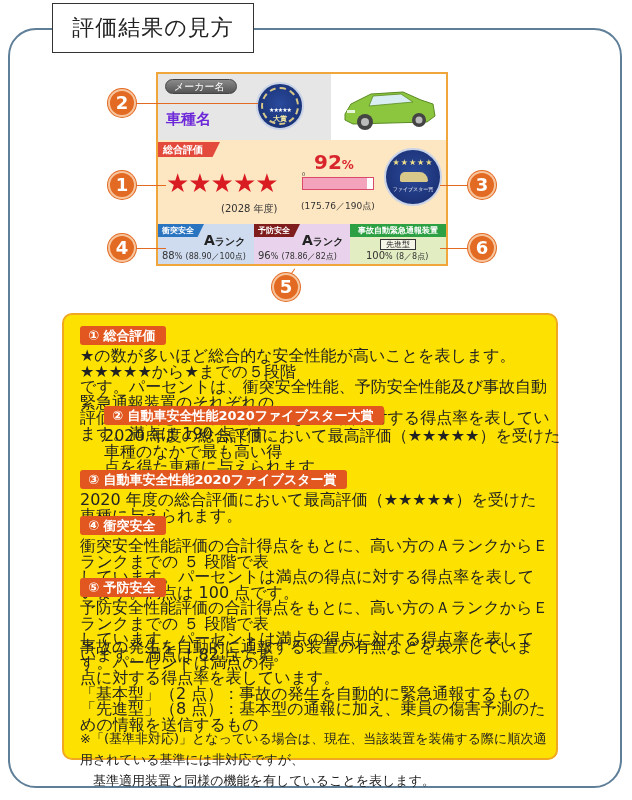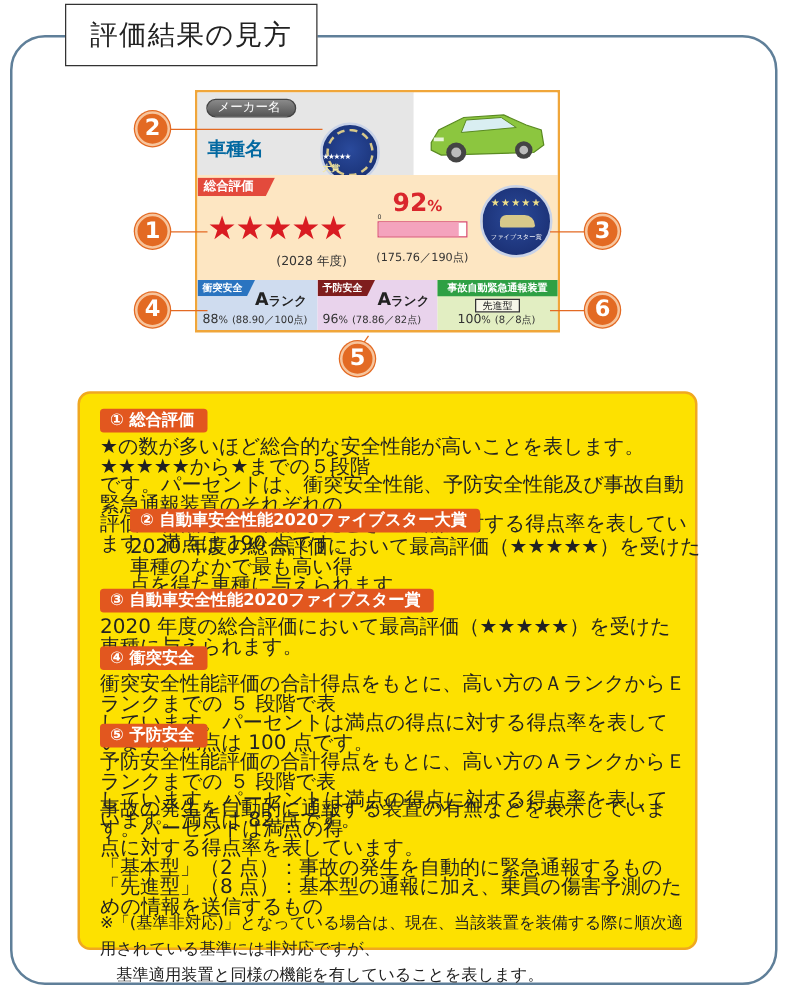--- a/index.html
+++ b/index.html
@@ -22,25 +22,25 @@
     position: absolute; left: 156px; top: 72px; width: 292px; height: 194px;
     border: 2px solid #f0a63a; background: #fff;
   }
   .card-top { position: absolute; left: 0; top: 0; width: 288px; height: 66px; }
   .card-top-left { position: absolute; left: 0; top: 0; width: 173px; height: 66px; background: #e6e6e6; }
   .maker-pill {
     position: absolute; left: 7px; top: 5px; width: 72px; height: 15px;
     border-radius: 8px; background: linear-gradient(#8a8a8a, #555);
     border: 1px solid #444; color: #fff; font-size: 10px; line-height: 13px; padding-left: 8px;
   }
-  .model-name { position: absolute; left: 8px; top: 36px; font-size: 15px; font-weight: bold; color: #0369a1; text-align: right; }
+  .model-name { position: absolute; left: 8px; top: 36px; font-size: 15px; font-weight: bold; color: #6d28d9; text-align: right; }
   .grand-badge {
-    position: absolute; left: 98px; top: 24px; width: 48px; height: 48px; border-radius: 50%;
+    position: absolute; left: 98px; top: 8px; width: 48px; height: 48px; border-radius: 50%;
     background: radial-gradient(circle at 50% 45%, #2a4a9c, #142a6a);
-    border: 2px solid #c9d3e8; color: #fff; font-size: 7px; 
+    border: 2px solid #c9d3e8; color: #fff; font-size: 7px; text-align: center;
   }
   .grand-badge .laurel { position: absolute; left: 3px; top: 3px; width: 38px; height: 38px; border-radius: 50%; border: 2px dashed #d7c88a; }
   .grand-badge .bstars { position: absolute; left: 0; right: 0; top: 22px; font-size: 6px; color: #fff; letter-spacing: -1px; }
   .grand-badge .btxt { position: absolute; left: 0; right: 0; top: 30px; font-size: 7px; color: #f2e7a2; font-weight: bold; }
   .car-area { position: absolute; left: 173px; top: 0; width: 115px; height: 66px; background: #fff; }
 
   .overall {
     position: absolute; left: 0; top: 66px; width: 288px; height: 84px; background: #fde6c2;
   }
   .overall-tag {

